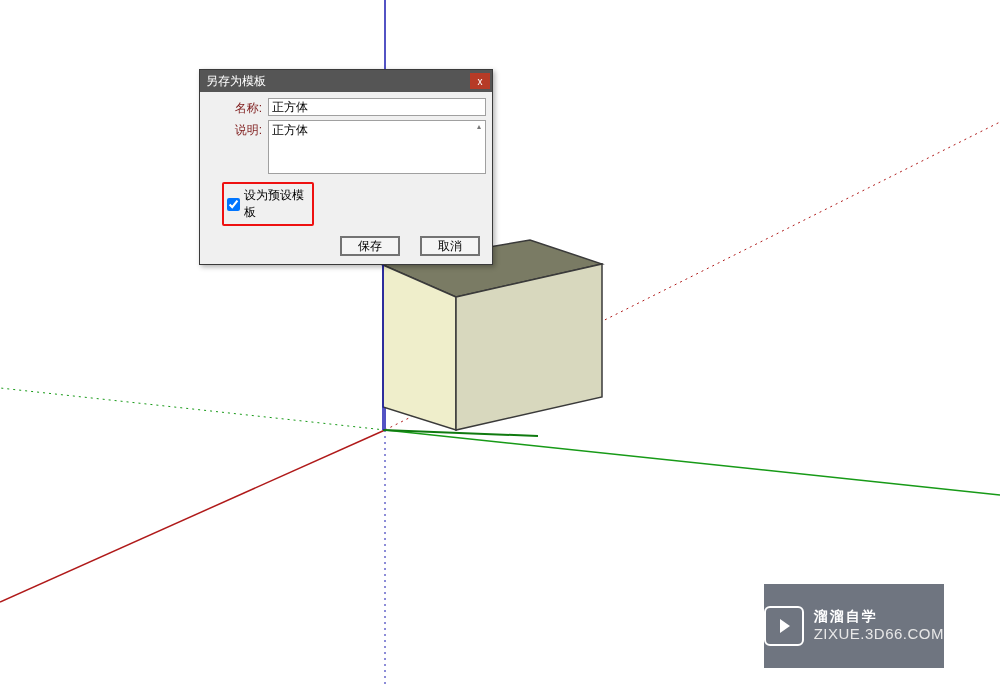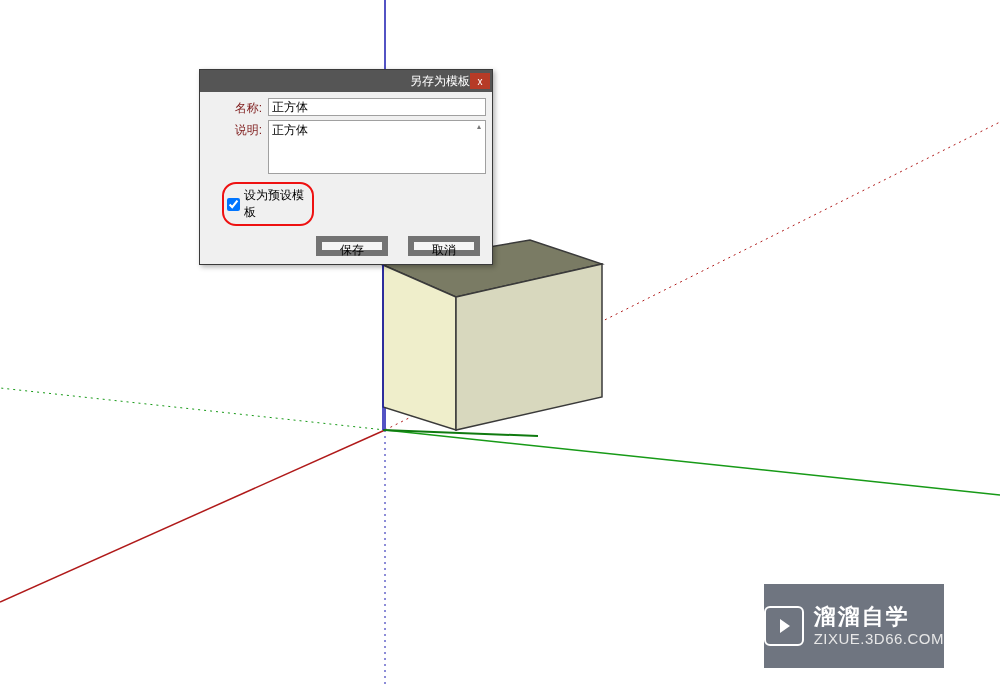--- a/index.html
+++ b/index.html
@@ -30,21 +30,21 @@
       background: #f0f0f0;
       border: 1px solid #3a3a3a;
       box-shadow: 2px 2px 5px rgba(0,0,0,.3);
     }
     .titlebar {
       height: 22px;
       background: #555555;
       color: #fff;
       display: flex;
       align-items: center;
-      justify-content: flex-end;
+      justify-content: space-between;
       padding: 0 0 0 6px;
       font-size: 12px;
     }
     .titlebar-title { line-height: 22px; }
     .close-btn {
       width: 20px;
       height: 16px;
       background: #b63b27;
       color: #fff;
       font-size: 10px;
@@ -104,38 +104,38 @@
       line-height: 12px;
     }
     .checkbox-row {
       display: flex;
       align-items: center;
       margin: 5px 0 6px 24px;
       padding: 2px 6px 2px 2px;
     }
     .checkbox-row.highlight {
       border: 2px solid #e11;
-      border-radius: 14px;
+      border-radius: 2px;
       padding: 3px 6px 3px 3px;
       margin-left: 16px;
       width: 92px;
     }
     .checkbox-row input { margin-right: 4px; }
     .button-row {
       display: flex;
       justify-content: flex-end;
       gap: 20px;
       padding-right: 6px;
       padding-top: 4px;
     }
     .btn {
-      width: 72px;
+      width: 60px;
       height: 20px;
       background: #f5f5f5;
-      border: 6px solid #737373;
+      border: 2px solid #737373;
       font-family: inherit;
       font-size: 12px;
       cursor: pointer;
     }
     
     .watermark {
       position: absolute;
       right: 56px;
       bottom: 18px;
       width: 180px;
@@ -157,21 +157,21 @@
       justify-content: center;
     }
     .wm-icon-inner {
       width: 0; height: 0;
       border-left: 10px solid #fff;
       border-top: 7px solid transparent;
       border-bottom: 7px solid transparent;
       margin-left: 3px;
     }
     .wm-text { display: flex; flex-direction: column; line-height: 1.2; }
-    .wm-main { font-size: 22px; font-weight: bold; letter-spacing: 2px; font-family: Liberation Serif, serif; }
+    .wm-main { font-size: 14px; font-weight: bold; letter-spacing: 2px; font-family: Liberation Serif, serif; }
     .wm-sub { font-size: 15px; letter-spacing: 0.5px; color: #e7e7e7; }
   </style>
 </head>
 <body>
 
 <div class="viewport">
   <svg class="axes" width="1000" height="686" viewBox="0 0 1000 686">
 
     <line x1="385" y1="430" x2="385" y2="0" stroke="#1a1ab0" stroke-width="1.5"></line>
     <line x1="385" y1="430" x2="385" y2="686" stroke="#1a1ab0" stroke-width="1" stroke-dasharray="2,4"></line>

